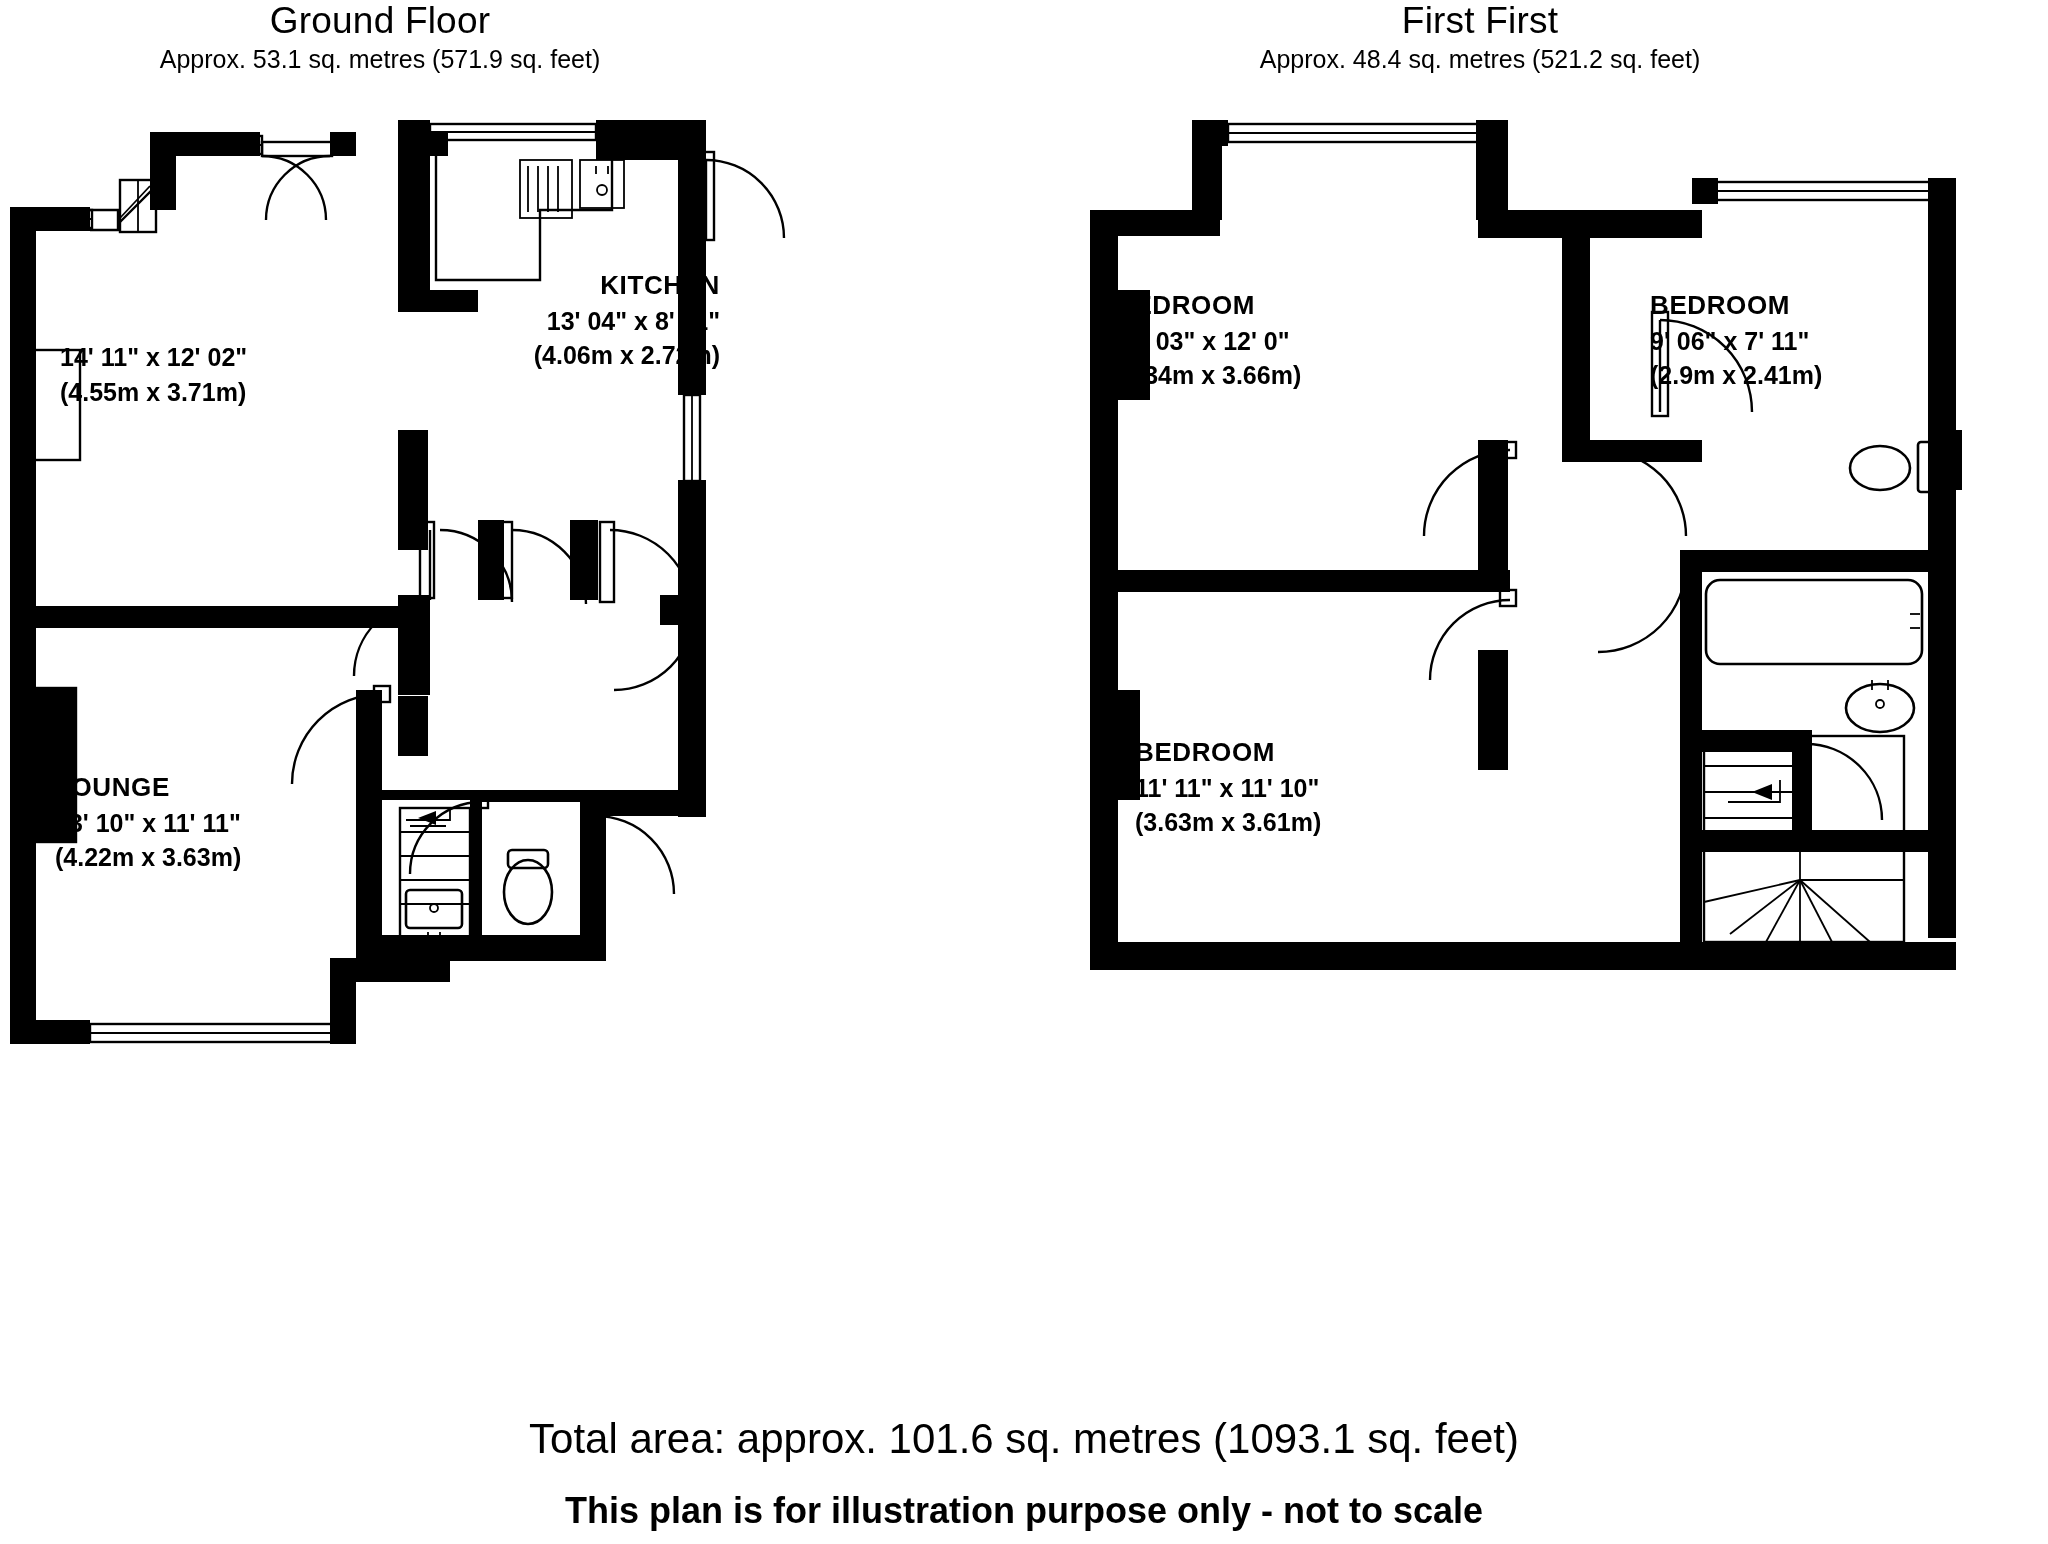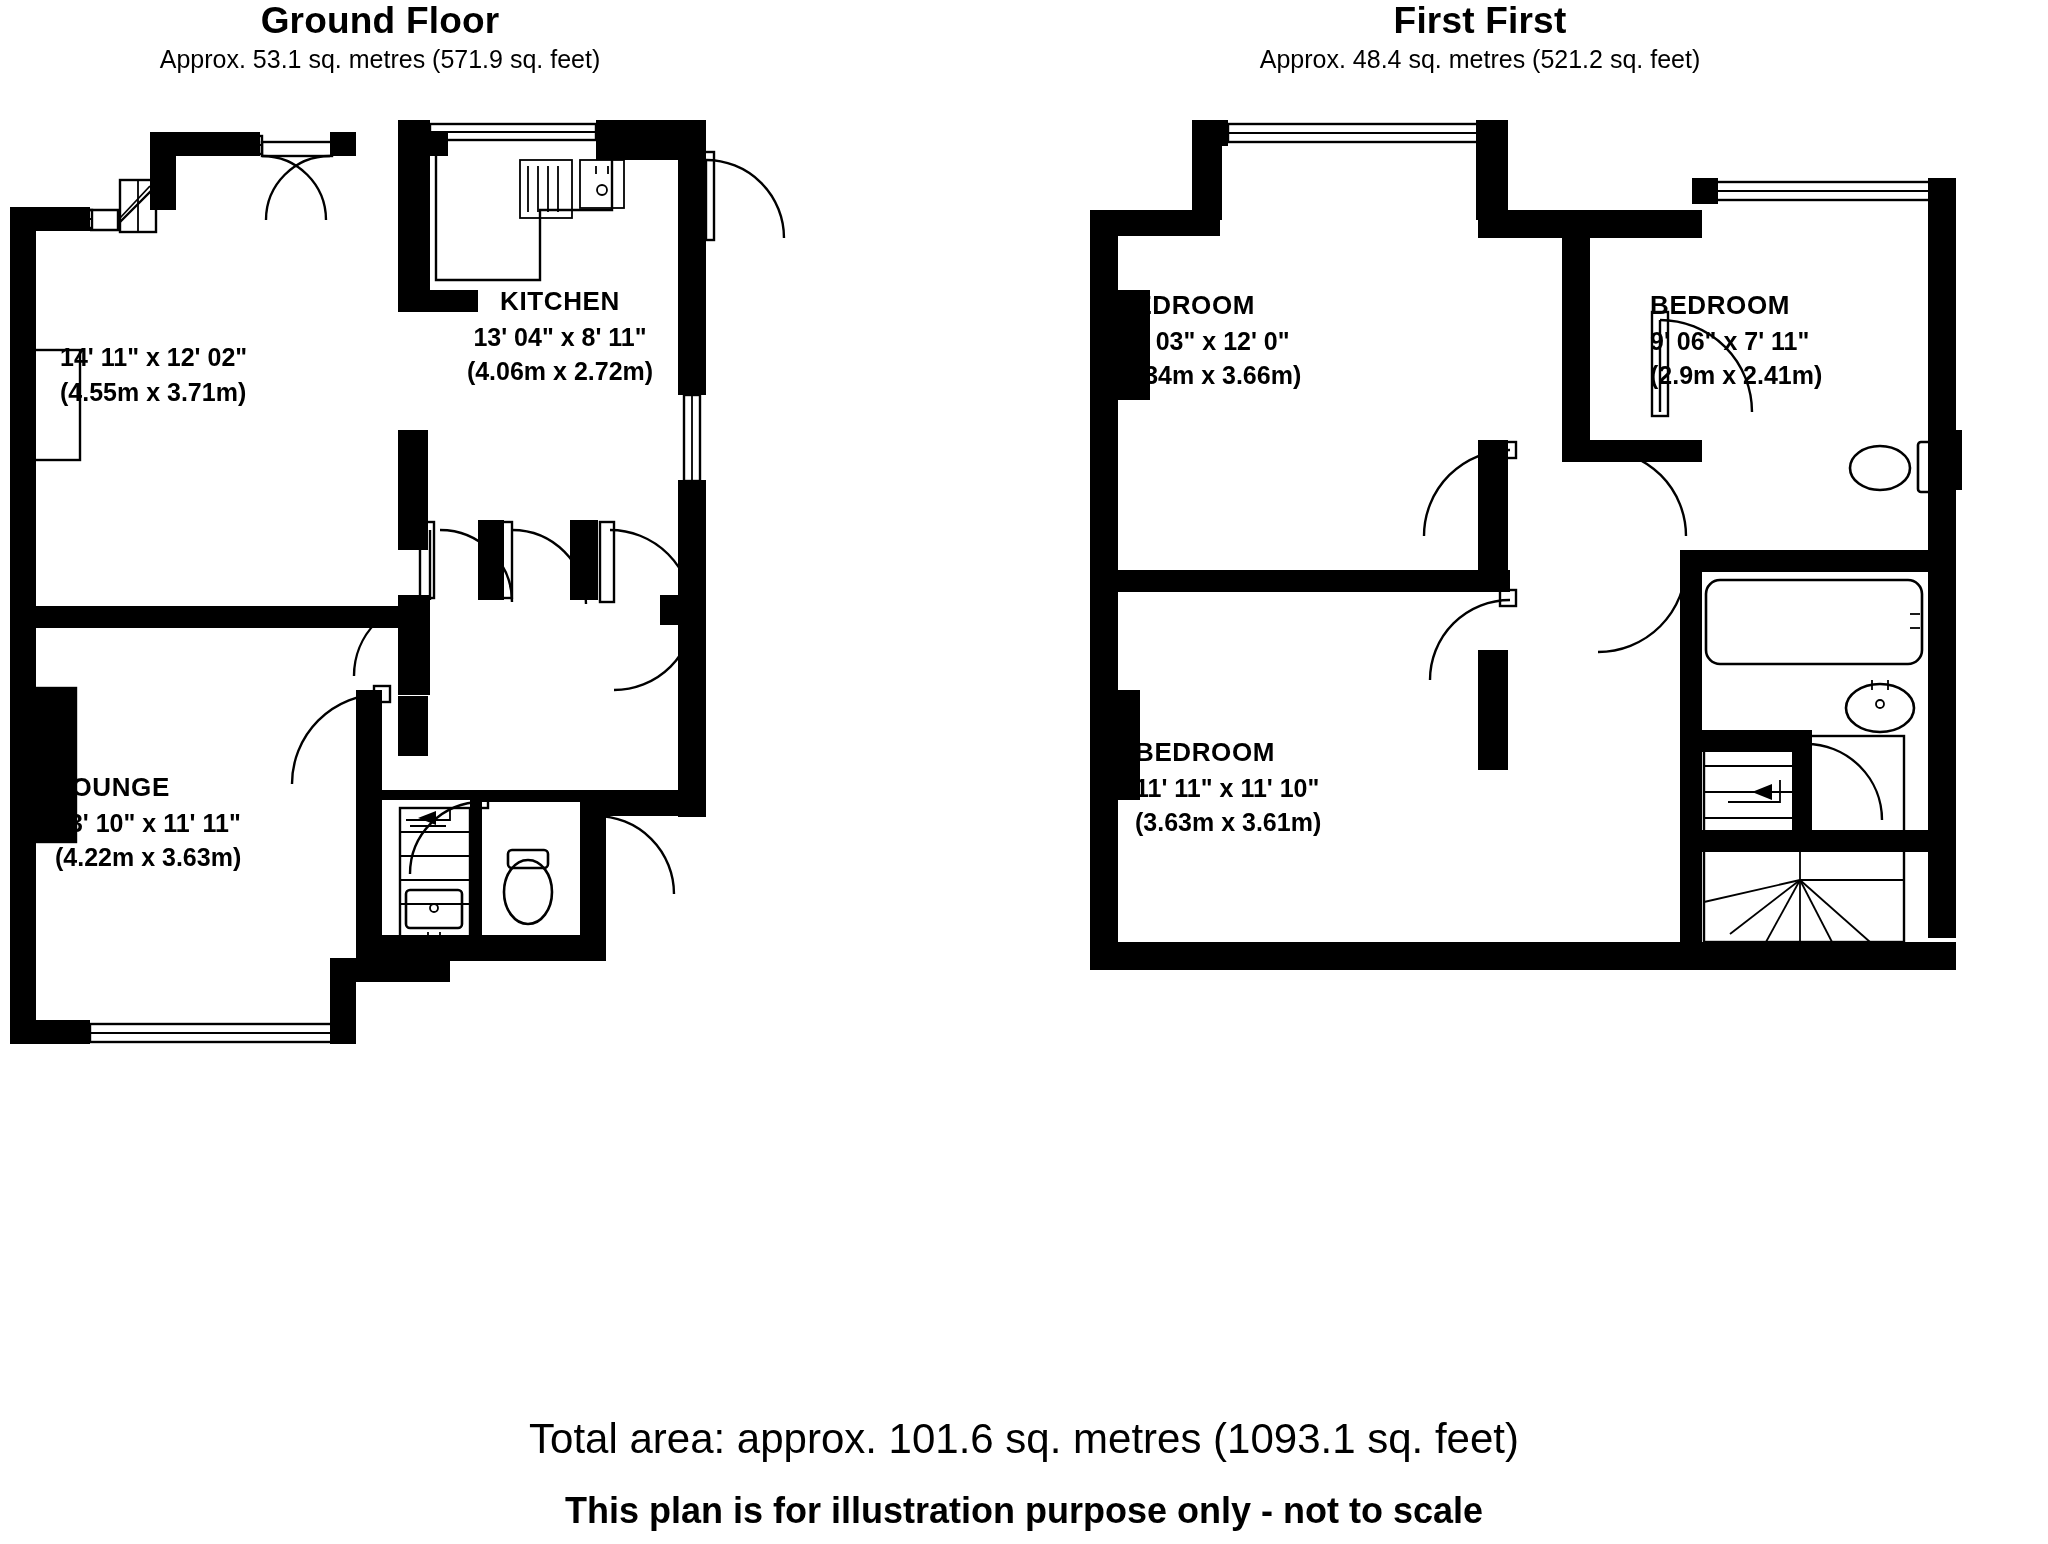--- a/index.html
+++ b/index.html
@@ -13,21 +13,21 @@
     position: relative;
     font-family: "Liberation Sans", sans-serif;
     color: #000000;
     overflow: hidden;
   }
 
   
   .floor-title {
     position: absolute;
     text-align: center;
-    font-weight: bold;
+    font-weight: normal;
     font-size: 37px;
     letter-spacing: 0.2px;
     white-space: nowrap;
   }
   .floor-sub {
     position: absolute;
     text-align: center;
     font-size: 25px;
     white-space: nowrap;
   }
@@ -233,21 +233,21 @@
       <rect class="thin1" x="418" y="806" width="32" height="0"></rect>
     </g>
 
   </svg>
 
   <div class="room-label" style="left:60px; top:250px; width:360px;">
     <div class="rdim">14' 11" x 12' 02"</div>
     <div class="rdim">(4.55m x 3.71m)</div>
   </div>
 
-  <div class="room-label" style="left:400px; top:178px; width:320px; text-align:center;margin-top:16px;">
+  <div class="room-label" style="left:400px; top:178px; width:320px; text-align:right;">
     <div class="rname">KITCHEN</div>
     <div class="rdim">13' 04" x 8' 11"</div>
     <div class="rdim">(4.06m x 2.72m)</div>
   </div>
 
   <div class="room-label" style="left:55px; top:680px; width:340px;">
     <div class="rname">LOUNGE</div>
     <div class="rdim">13' 10" x 11' 11"</div>
     <div class="rdim">(4.22m x 3.63m)</div>
   </div>

